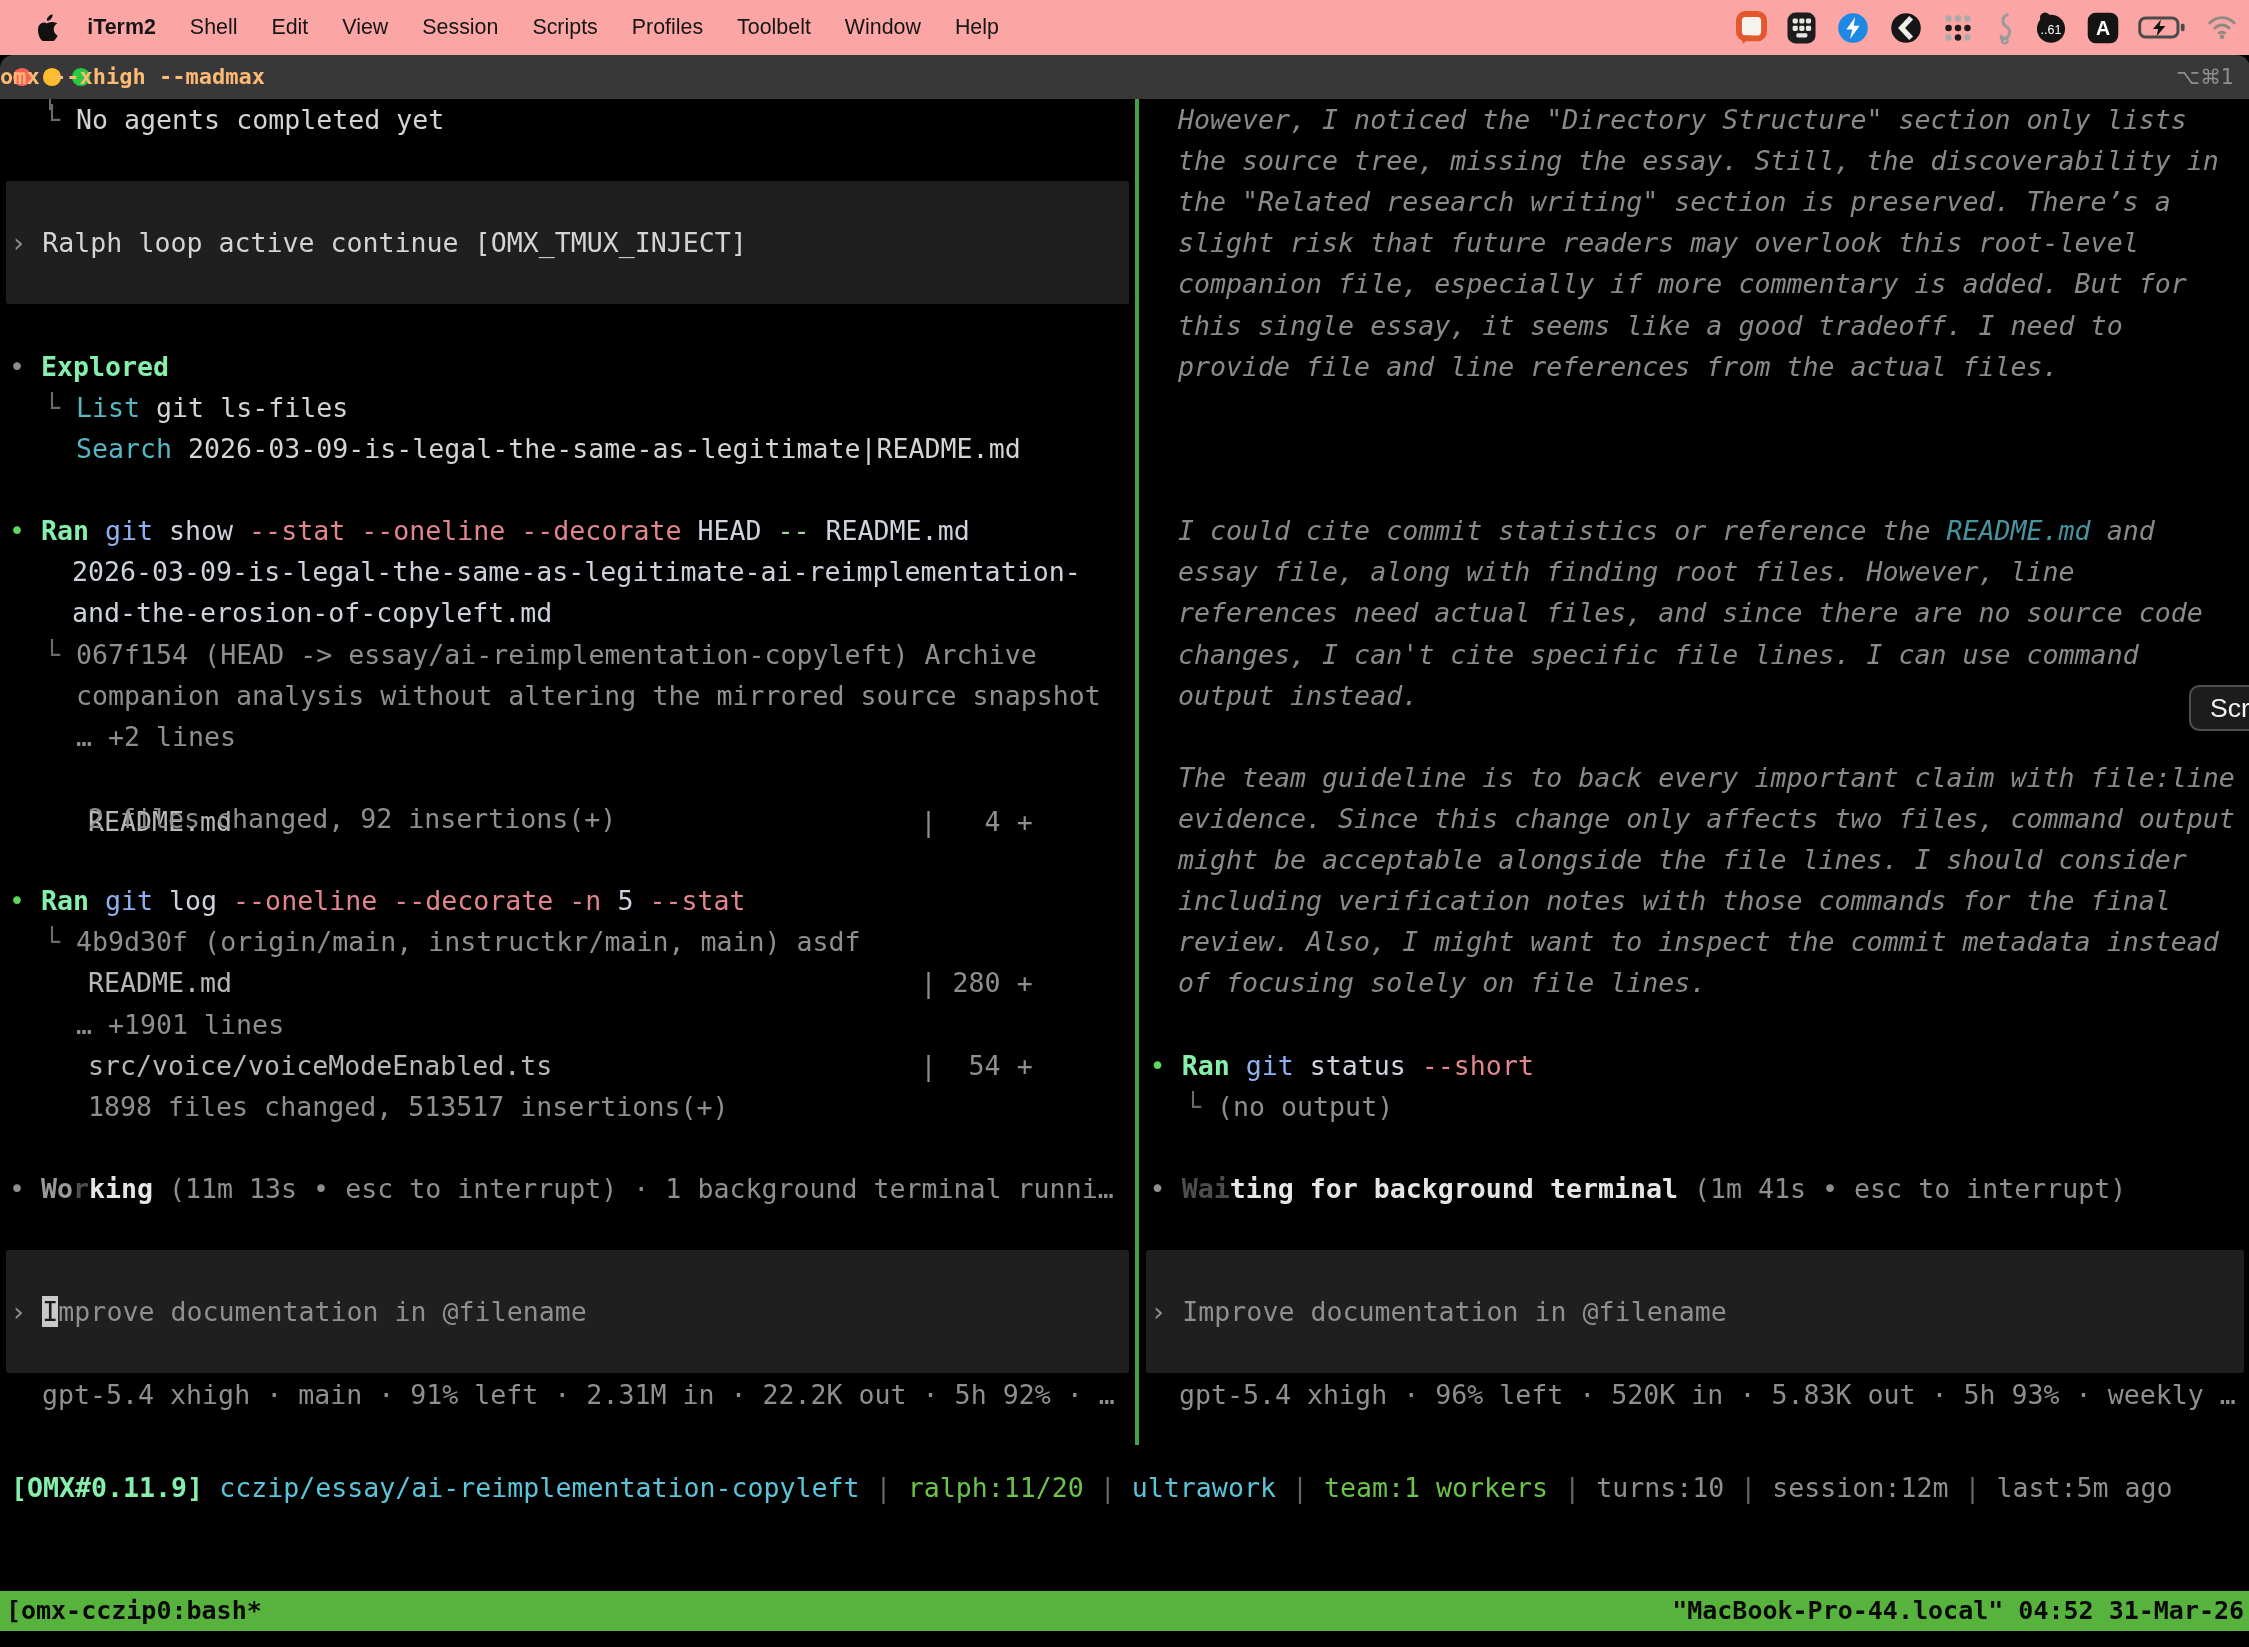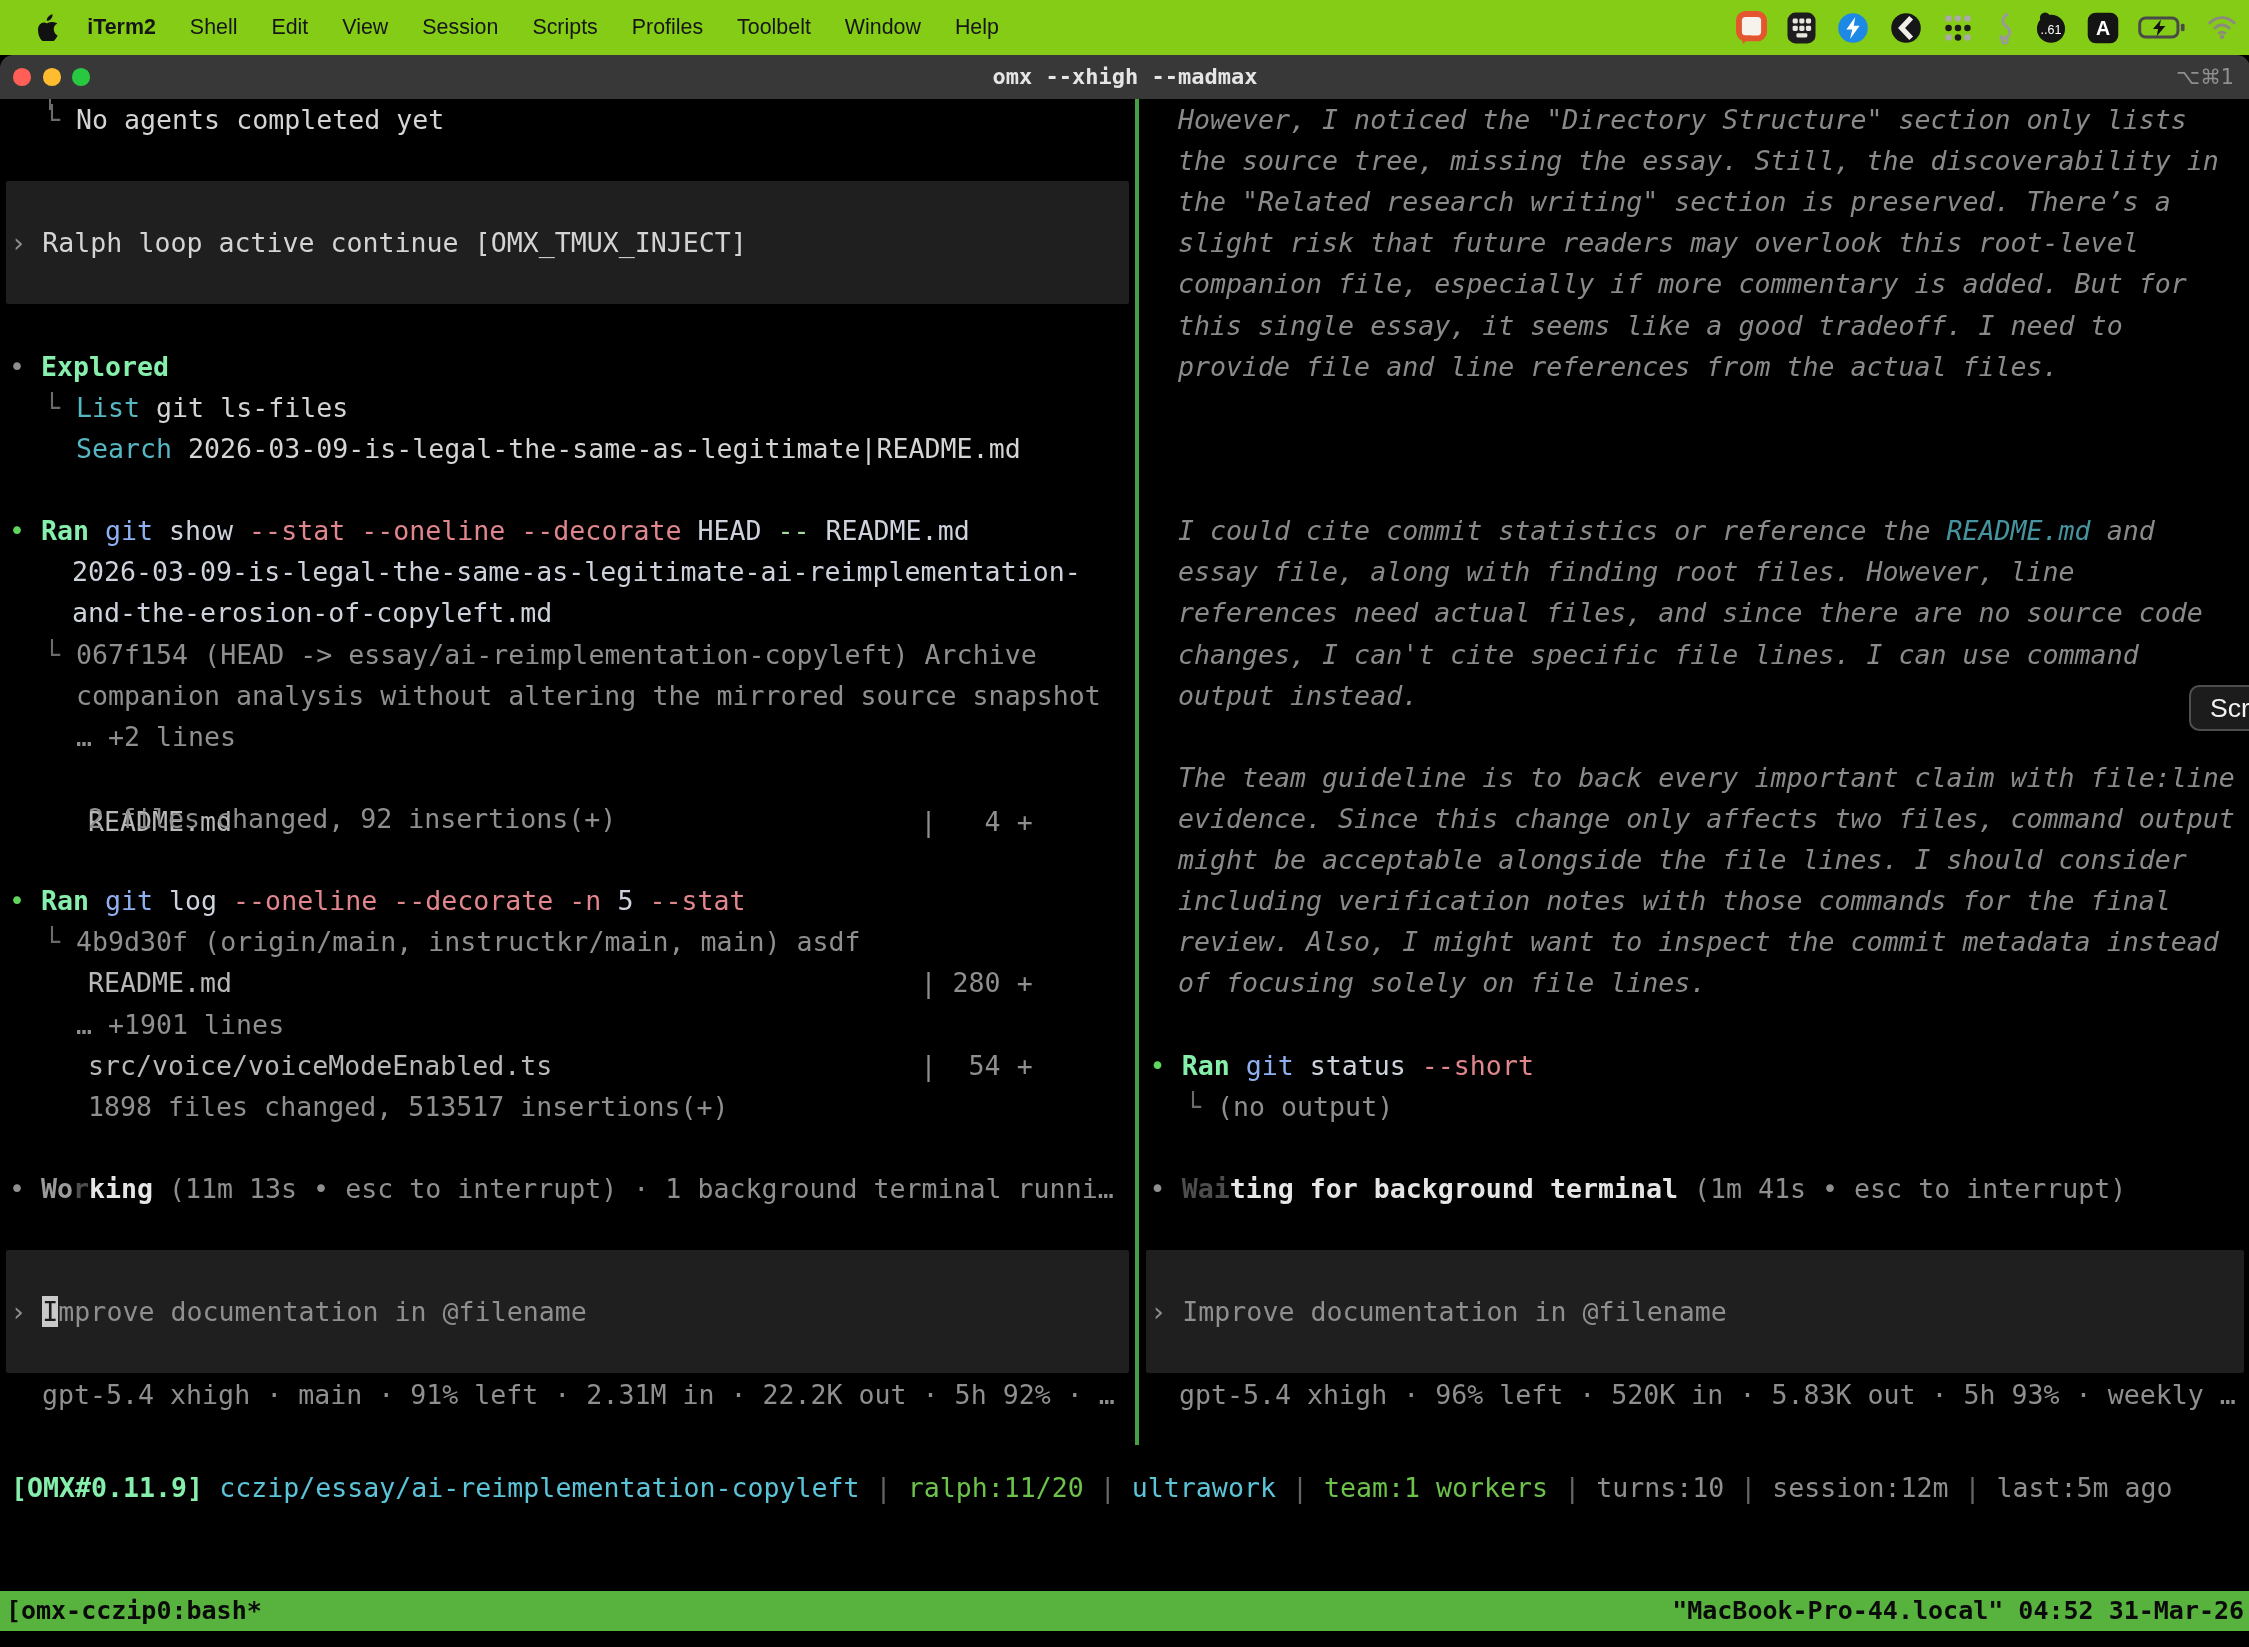--- a/index.html
+++ b/index.html
@@ -1,38 +1,38 @@
 <!DOCTYPE html>
 <html style="font-size:11.8px"><head>
 <meta charset="utf-8">
 <style>
   html,body{margin:0;padding:0}
   body{width:2250px;height:1648px;background:#000;overflow:hidden;position:relative;
        font-family:"DejaVu Sans Mono","Liberation Mono",monospace}
 
   
-  .menubar{position:absolute;top:0;left:0;width:2250px;height:55px;background:#84cc16;
+  .menubar{position:absolute;top:0;left:0;width:2250px;height:55px;background:#fca5a5;
            display:flex;align-items:center;font-family:"Liberation Sans",sans-serif;
            font-size:21.4px;color:#161616;z-index:5}
   .apple{margin-left:38px;display:flex;align-items:center}
   .menu-items{display:flex;margin-left:10.3px}
   .menu-item{padding:0 17px;white-space:nowrap}
   .menu-item.first{font-weight:bold}
   .status-icons{margin-left:auto;margin-right:11.8px;display:flex;align-items:center;gap:19px}
   .sicon{display:flex;align-items:center;justify-content:center}
 
   
   .titlebar{position:absolute;top:55px;left:0;width:2250px;height:44px;background:#383838;
             border-top-left-radius:13.3px;border-top-right-radius:13.3px;z-index:4}
   .tl{position:absolute;top:13.3px;width:17.7px;height:17.7px;border-radius:50%}
   .tl.red{left:13.3px;background:#ff5f57}
   .tl.yellow{left:43px;background:#febc2e}
   .tl.green{left:72px;background:#28c840}
-  .win-title{position:absolute;top:0;left:0;width:100%;height:44px;line-height:44px;text-align:center;
-             color:#e5e5e5;font-family:"DejaVu Sans Mono",monospace;font-size:22px;font-weight:bold}
+  .win-title{position:absolute;top:0;left:0;width:100%;height:44px;line-height:44px;
+             color:#fdba74;font-family:"DejaVu Sans Mono",monospace;font-size:22px;font-weight:bold}
   .win-shortcut{position:absolute;top:0;right:16px;height:44px;line-height:44px;color:#8f8f8f;
                 font-family:"DejaVu Sans",sans-serif;font-size:20.7px}
 
   
   .pane{position:absolute;top:99px;height:1329px;overflow:hidden}
   .pane.left{left:0;width:1135px}
   .pane.right{left:1140px;width:1110px}
   .tbox{position:absolute;left:5.9px;right:5.9px;background:#1f1f1f;border-radius:2.2px}
   .tline{position:absolute;white-space:pre;font-size:26.6px;line-height:41px;height:41px}
   .divider{position:absolute;left:1135px;top:99px;width:3.7px;height:1346px;background:#44a044;z-index:2}

